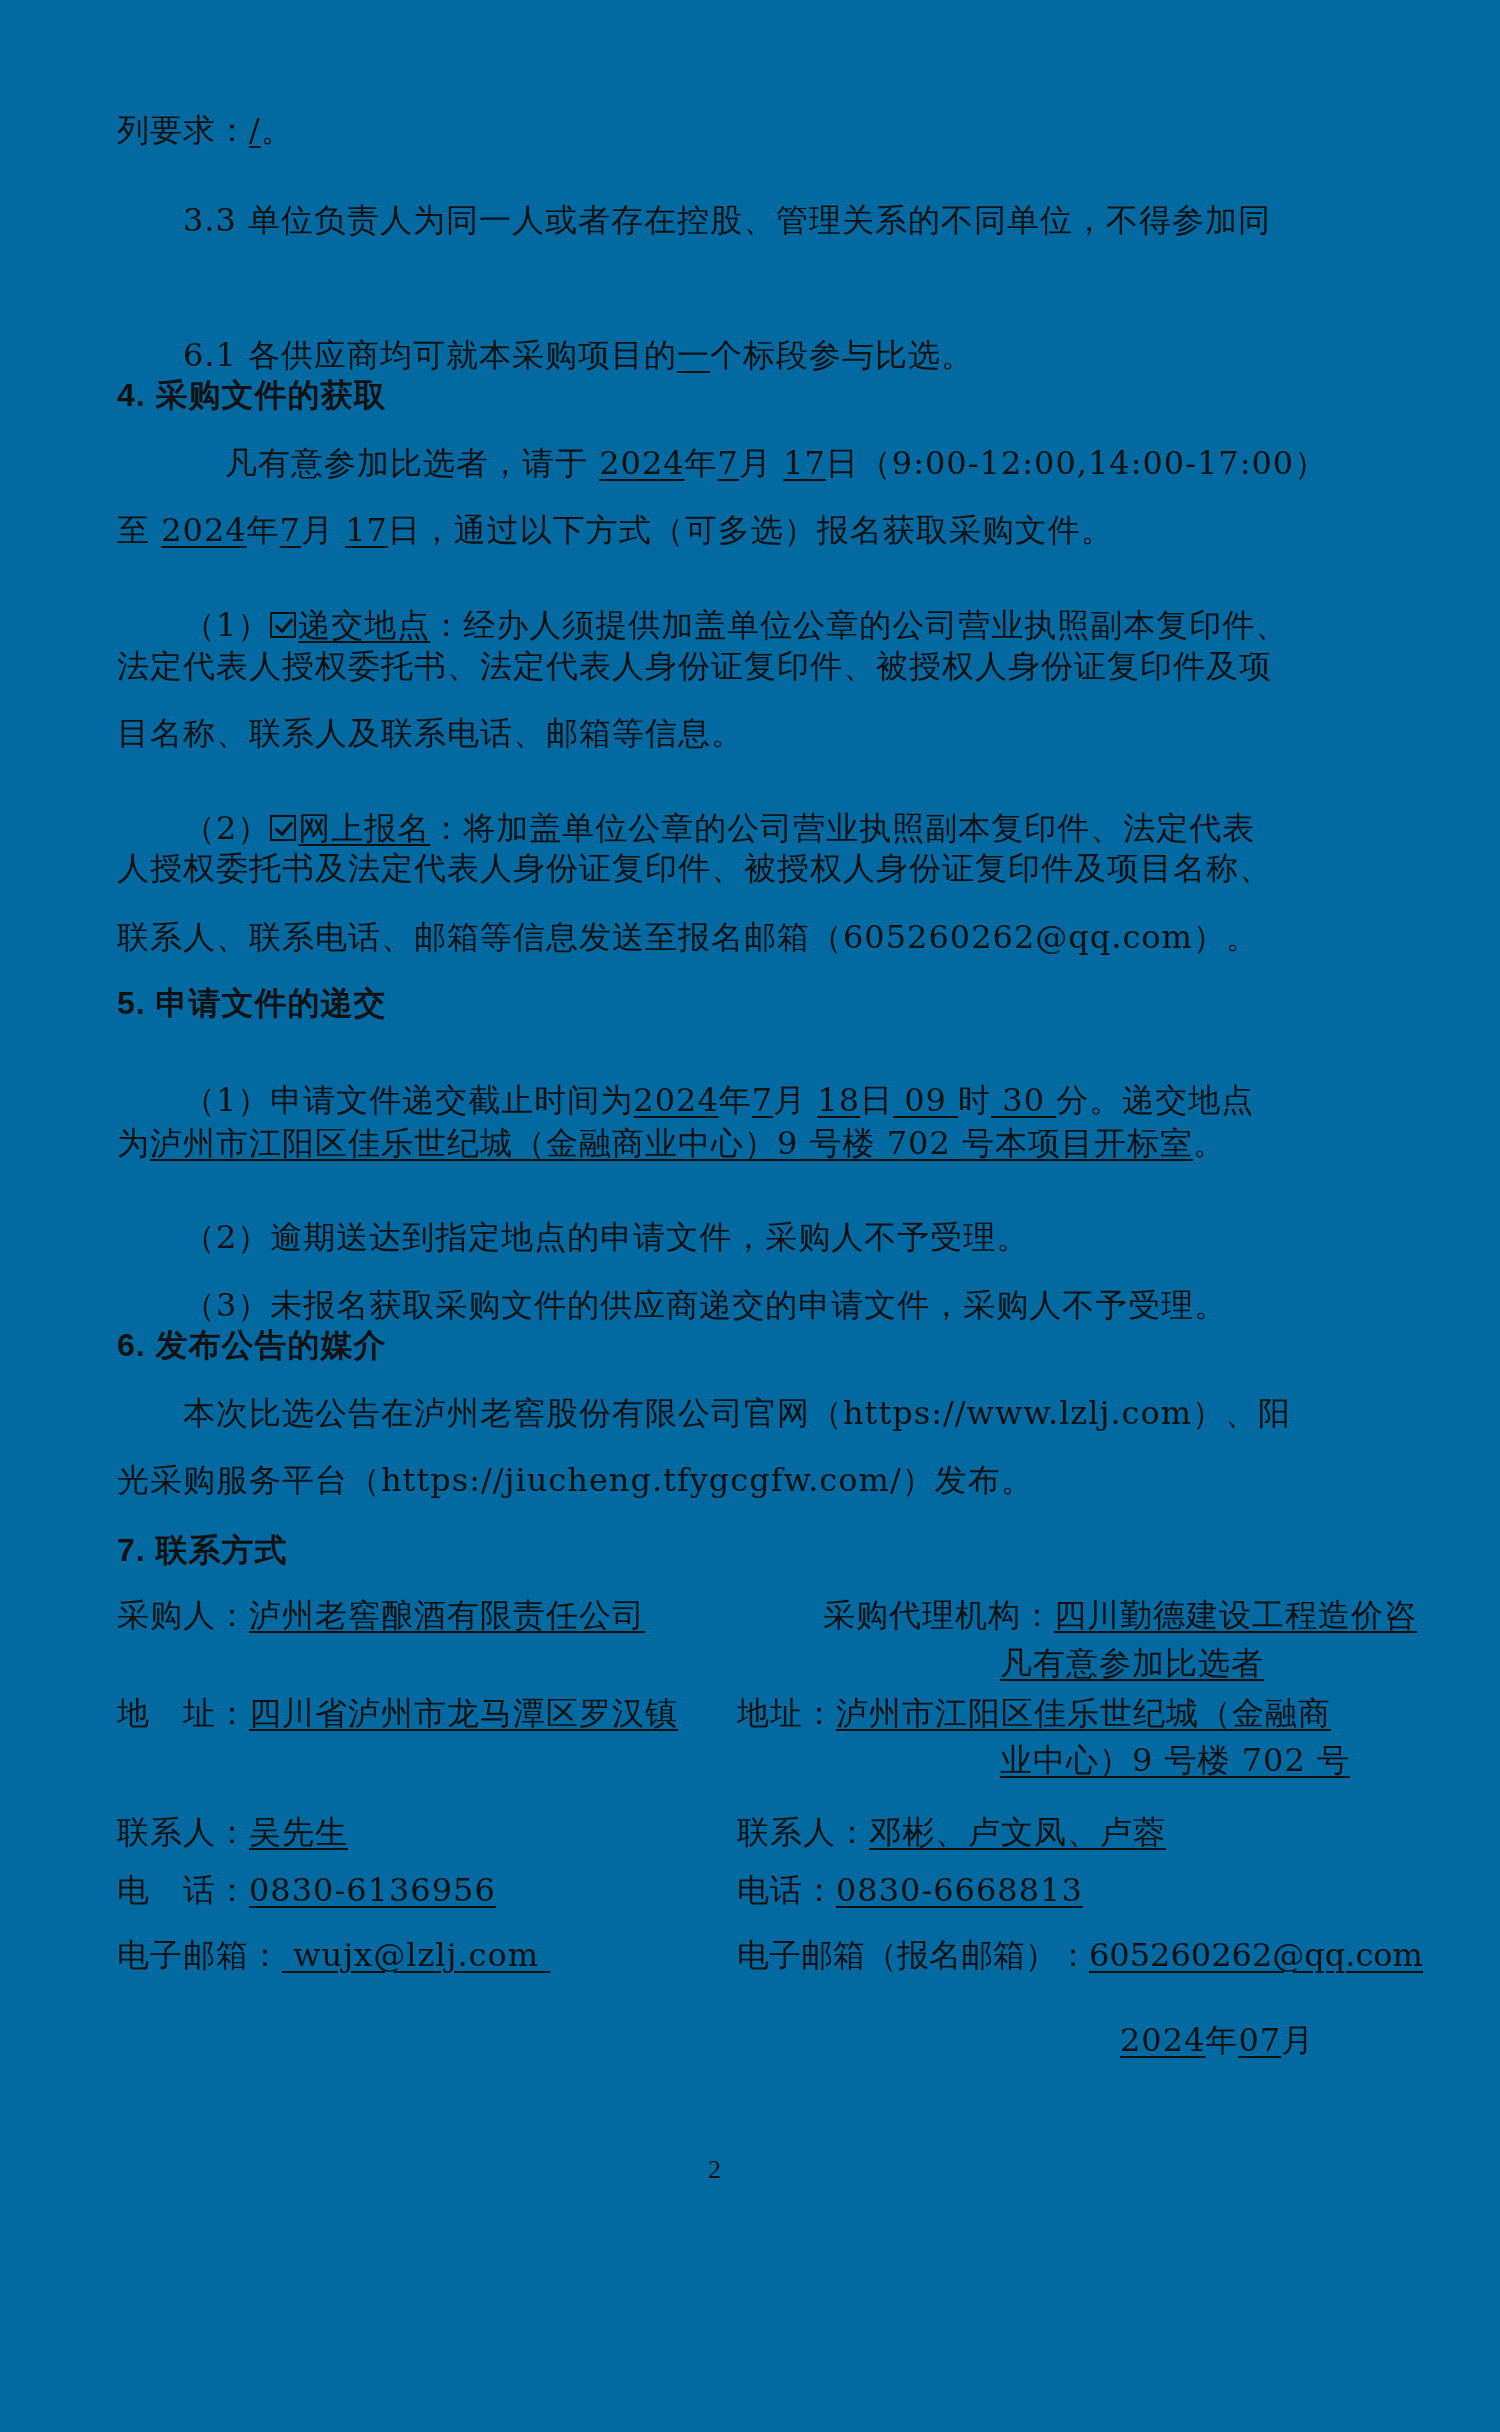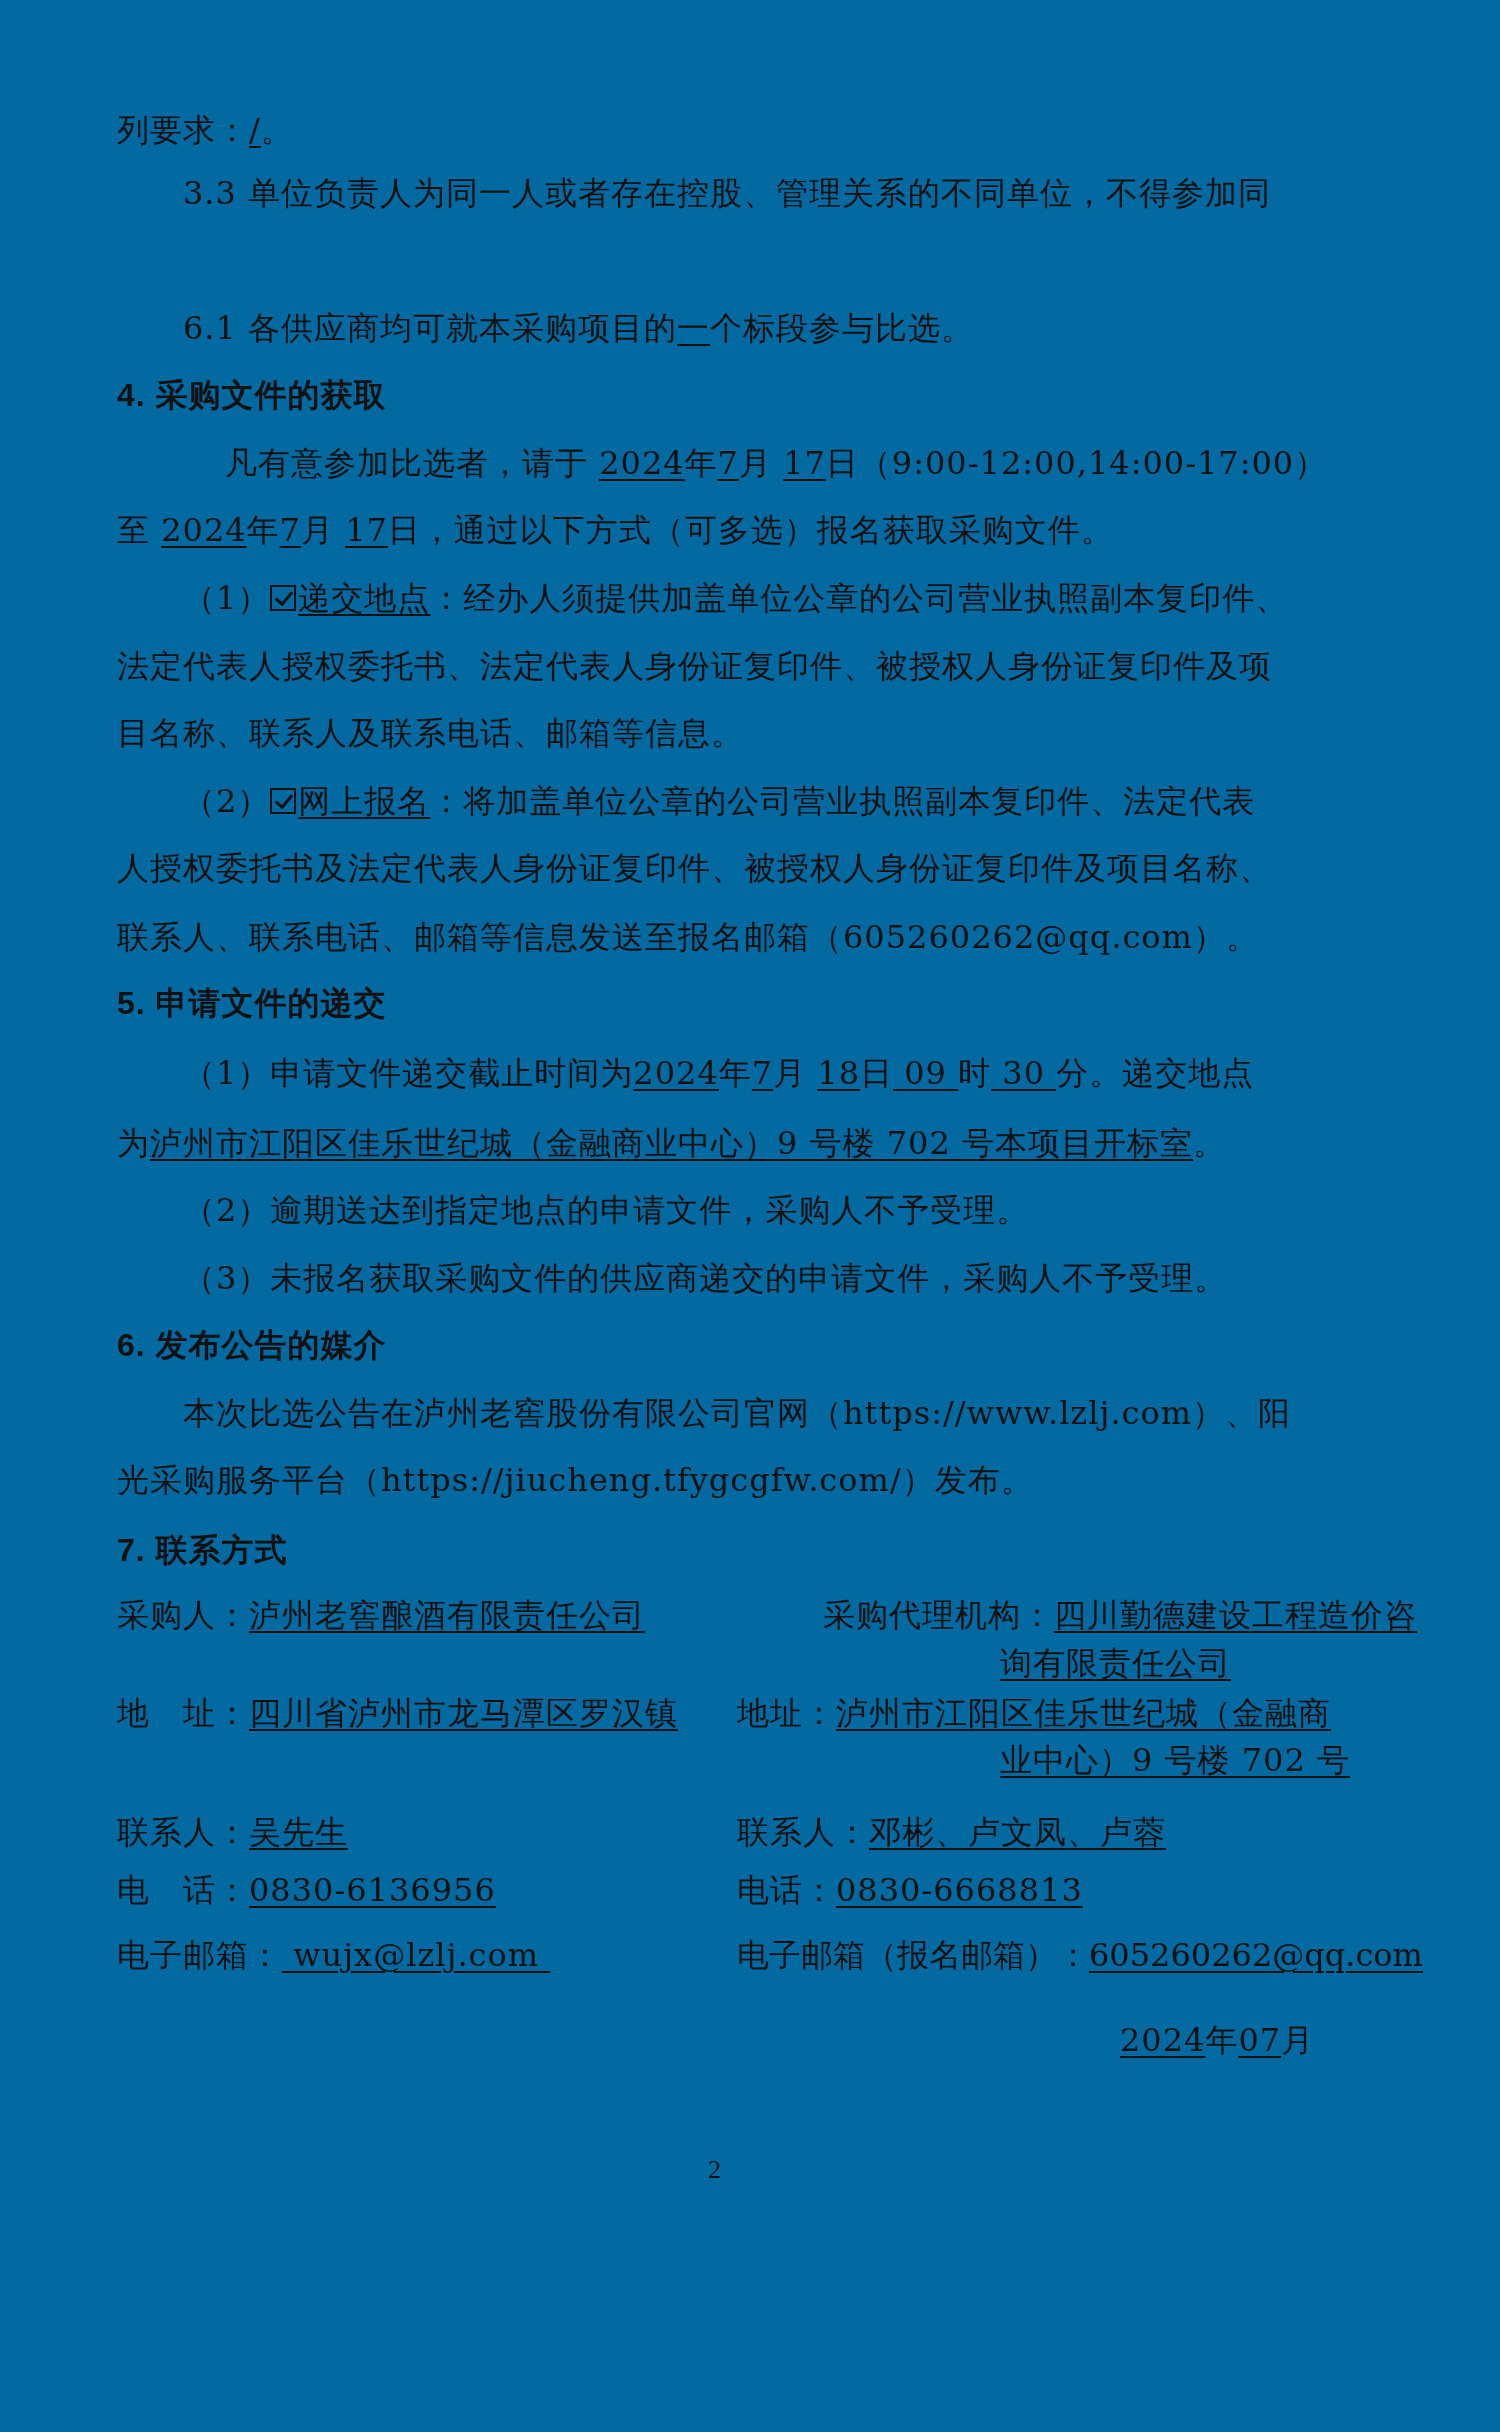--- a/index.html
+++ b/index.html
@@ -1,20 +1,20 @@
 <!DOCTYPE html>
 <html><head>
 <meta charset="utf-8">
 <style>
   html, body { margin: 0; padding: 0; background: #ffffff; }
   body { width: 1500px; height: 2432px; position: relative; overflow: hidden;
          font-family: "DejaVu Serif", "Liberation Serif", serif; color: #111; }
   .page { position: absolute; left: 0; top: 0; width: 1500px; height: 2432px; background: #0369a1; }
   .line { position: absolute; left: 117px; font-size: 32px; line-height: 40px; white-space: nowrap; letter-spacing: 1px; }
-  .indent { left: 183px; }
+  .indent { left: 183px; margin-top: 27px; }
   .heading { font-family: Liberation Sans, sans-serif; font-weight: bold; }
   .u { text-decoration: underline; text-underline-offset: 5px; text-decoration-thickness: 2px; }
   .chk { display: inline-block; width: 26px; height: 26px; border: 2px solid #111; box-sizing: border-box;
          position: relative; vertical-align: -2px; margin-right: 2px; }
   .chk::after { content: ""; position: absolute; left: 7px; top: 1px; width: 7px; height: 14px;
          border-right: 3px solid #111; border-bottom: 3px solid #111; transform: rotate(40deg); }
   .col-r { left: 737px; text-align: right; }
   .pagenum { position: absolute; left: 708px; top: 2155px; font-size: 26px; font-family: "Liberation Serif", serif; }
 </style>
 </head>
@@ -89,21 +89,21 @@
     <span>电　话：</span><span class="u">0830-6136956</span>
   </div>
   <div class="line" style="top:1935px">
     <span>电子邮箱：</span><span class="u" style="white-space:pre"> wujx@lzlj.com </span>
   </div>
 
   <div class="line col-r" style="top:1595px; width:680px">
     <span>采购代理机构：</span><span class="u">四川勤德建设工程造价咨</span>
   </div>
   <div class="line" style="top:1643px; left:1000px">
-    <span class="u">询有限责任公司</span>
+    <span class="u">凡有意参加比选者</span>
   </div>
   <div class="line col-r" style="top:1693px">
     <span>地址：</span><span class="u">泸州市江阳区佳乐世纪城（金融商</span>
   </div>
   <div class="line" style="top:1740px; left:1000px">
     <span class="u">业中心）9 号楼 702 号</span>
   </div>
   <div class="line col-r" style="top:1812px">
     <span>联系人：</span><span class="u">邓彬、卢文凤、卢蓉</span>
   </div>

